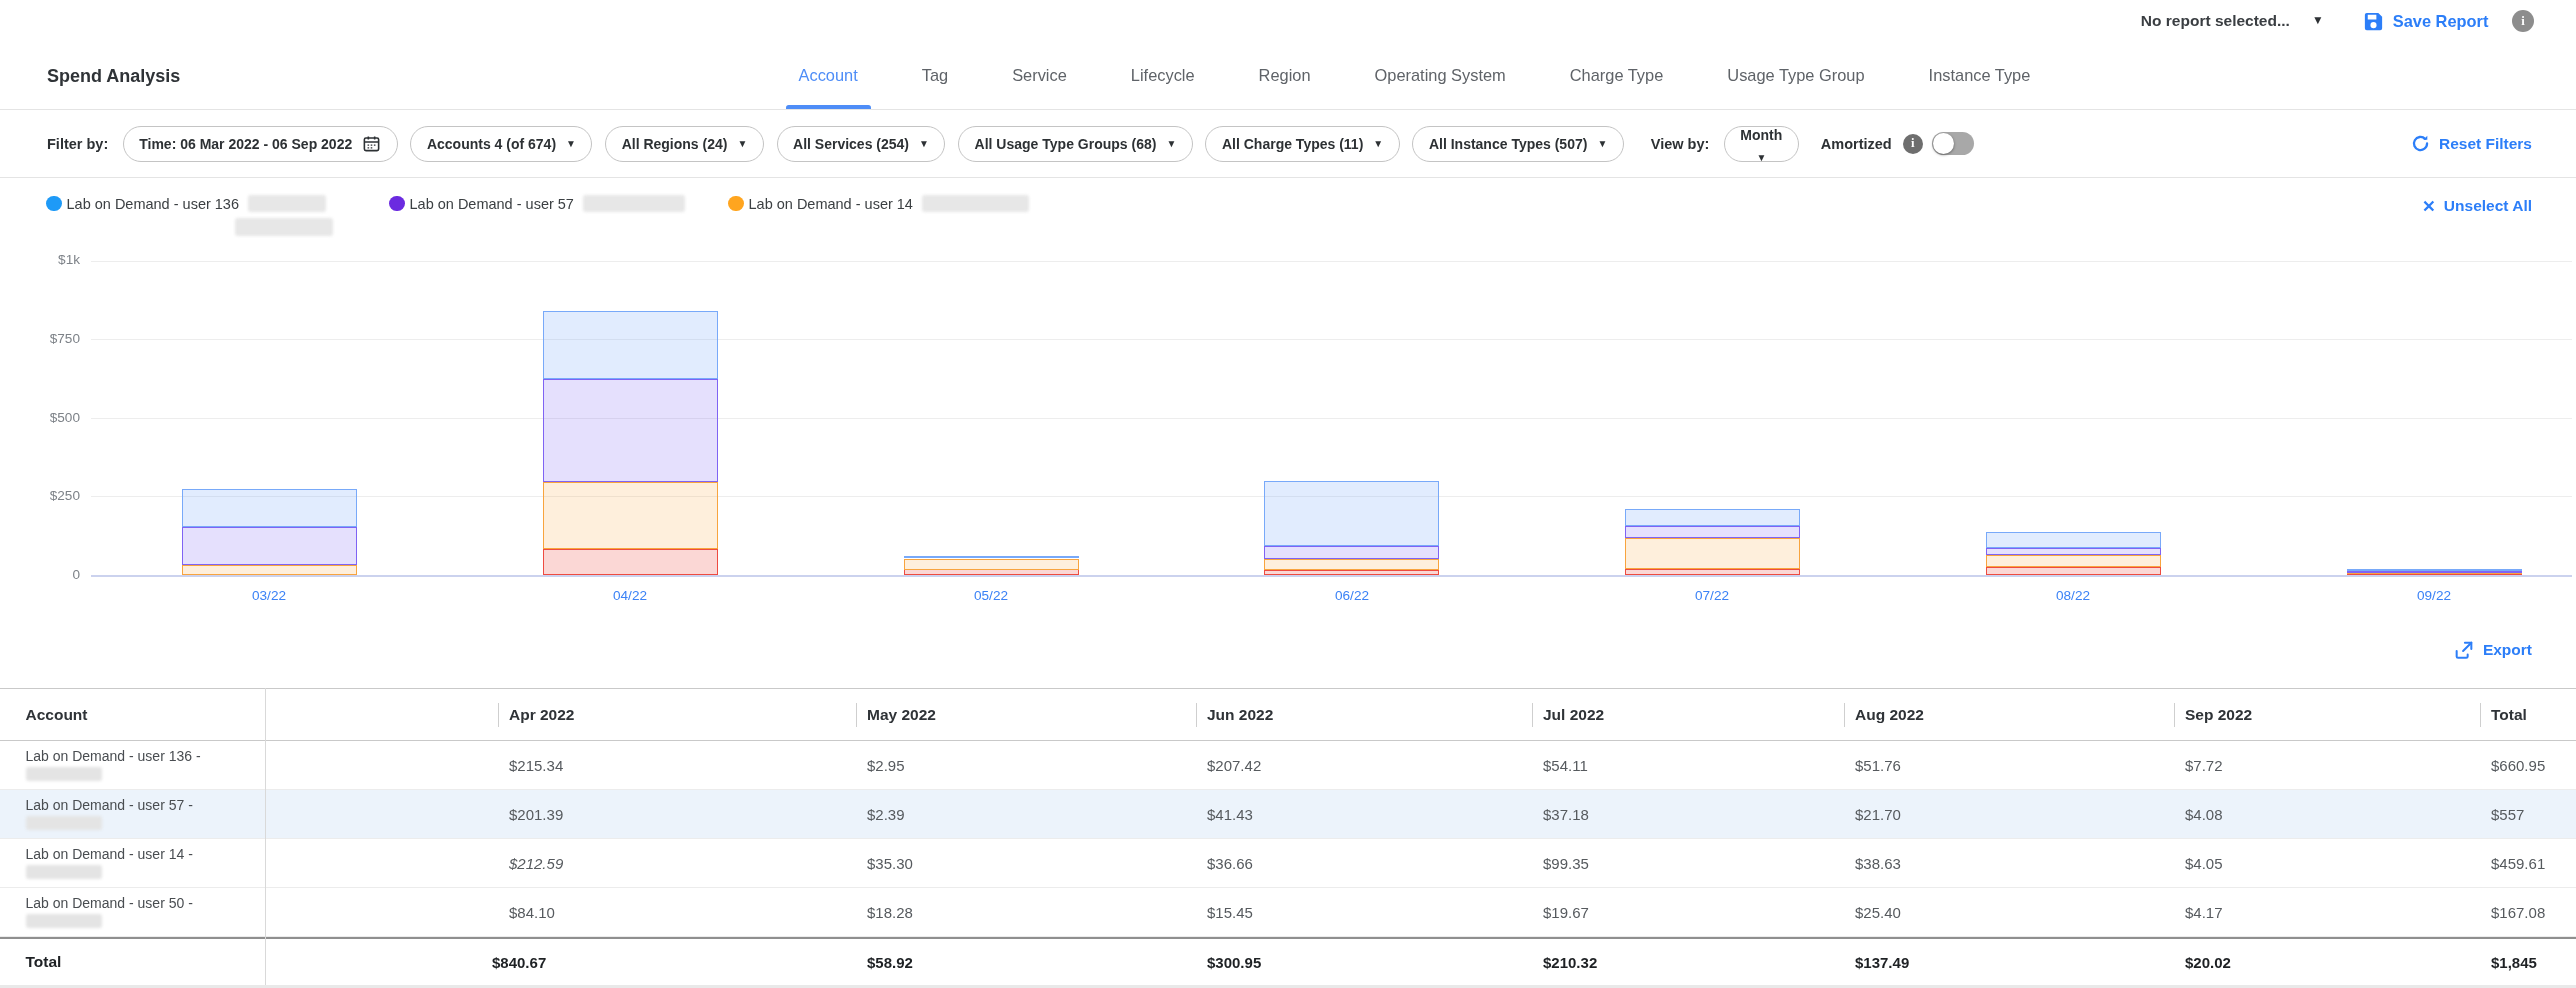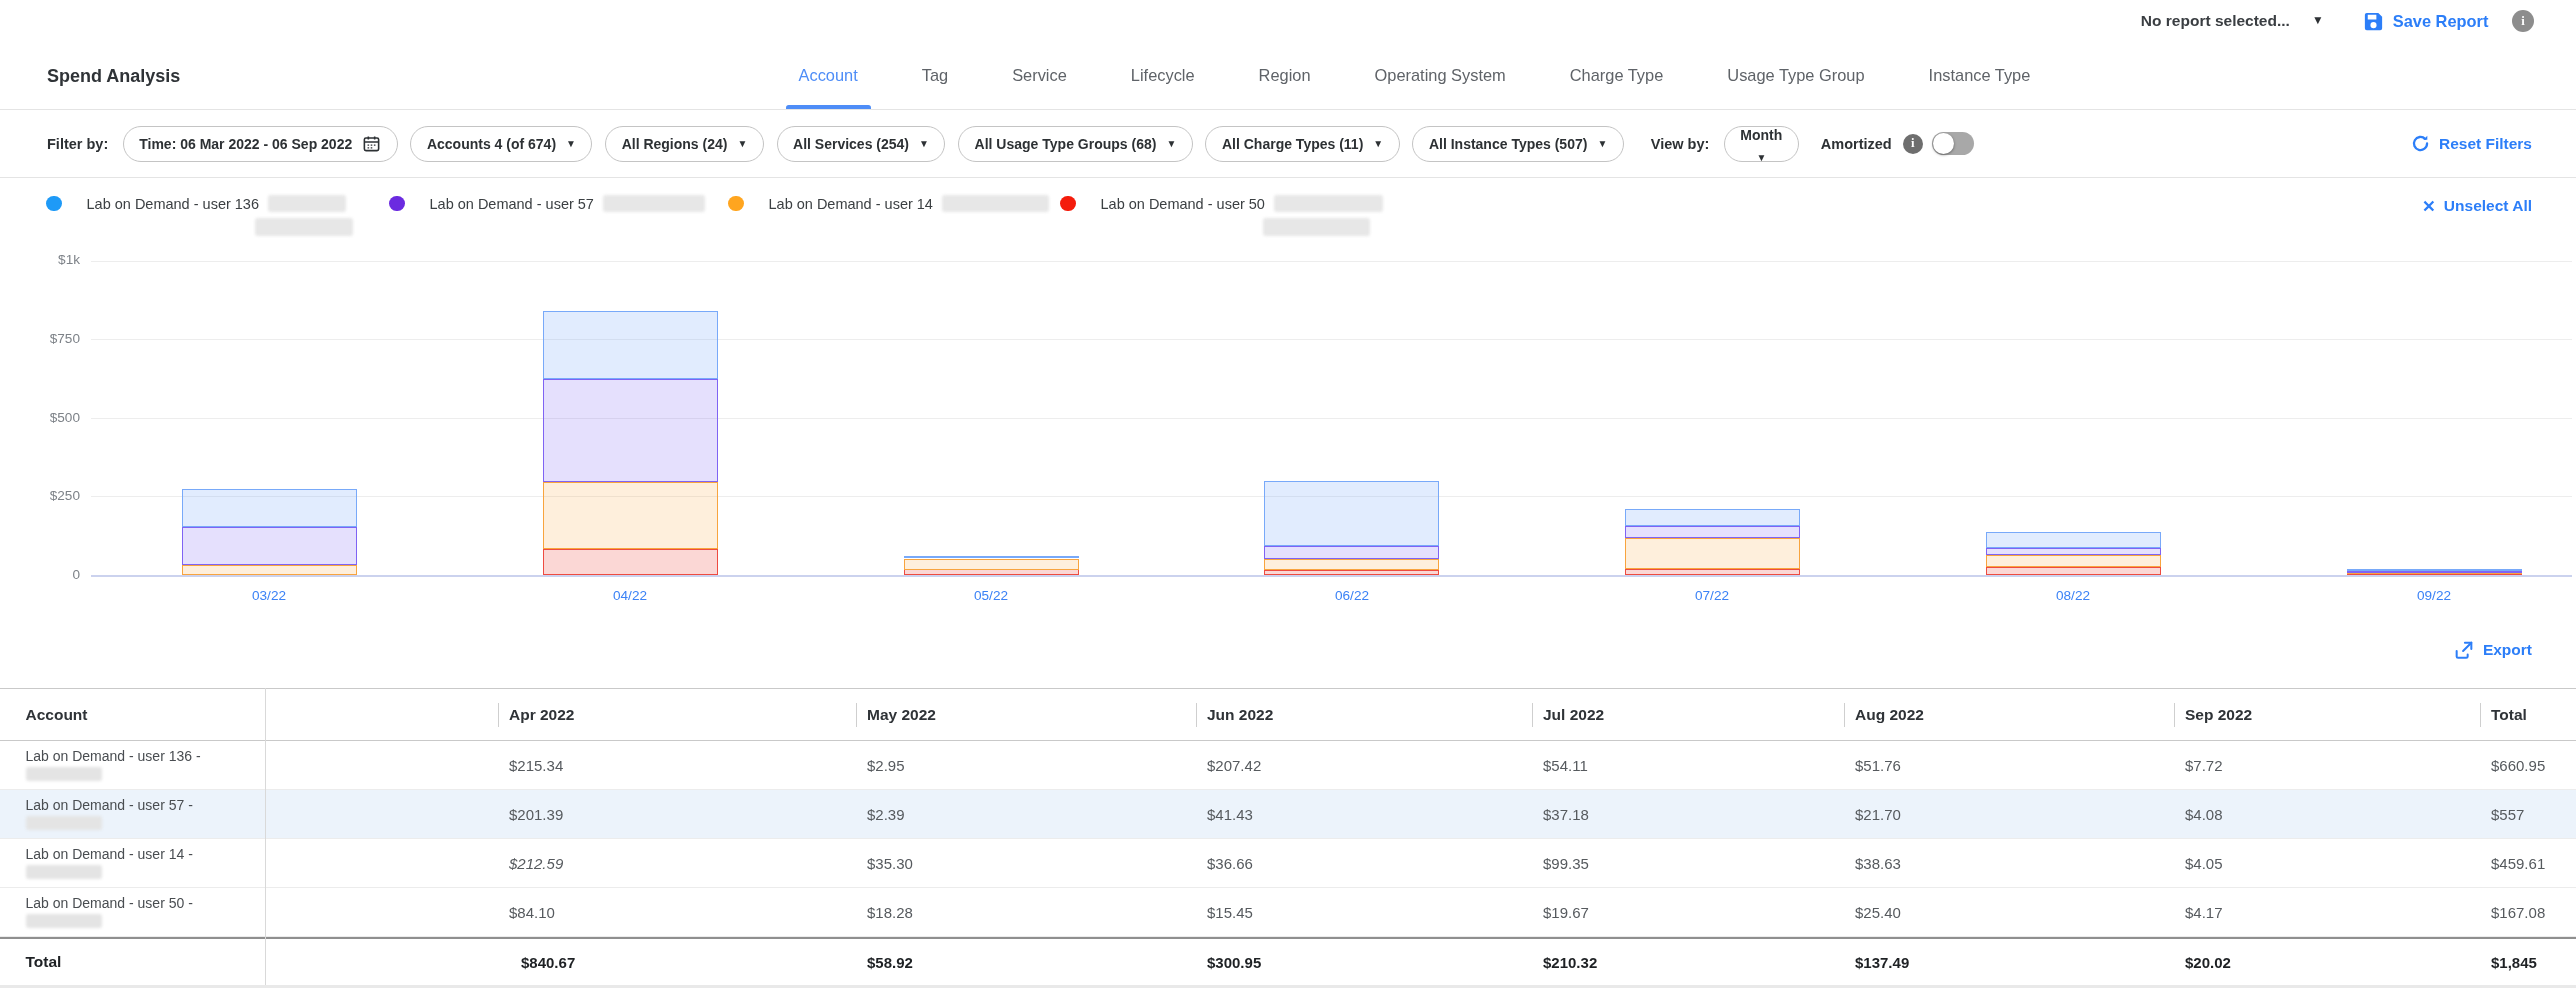--- a/index.html
+++ b/index.html
@@ -41,21 +41,21 @@
   .viewby { margin-left:27px; margin-right:0; }
   .amortized-label { font-size:14.5px; font-weight:700; color:#2d3134; margin-left:22px; }
   .filterbar .info-circle { width:20px; height:20px; background:#6e6e6e; margin-left:11px; cursor:pointer; }
   .toggle { position:relative; width:42px; height:23px; border-radius:11.8px; background:#a8a8a8; margin-left:9px; cursor:pointer; display:inline-block; }
   .toggle .knob { position:absolute; left:0.9px; top:0.9px; width:21px; height:21px; border-radius:50%;
                   background:#fff; box-shadow:0 0.9px 2.7px rgba(0,0,0,.45); }
   .reset { margin-left:auto; margin-right:44px; }
 
   
   .legend-row { position:absolute; top:195px; left:0; right:0; height:56px; }
-  .legend-item { position:absolute; top:0; display:flex; align-items:flex-start; gap:25px; cursor:pointer; }
+  .legend-item { position:absolute; top:0; display:flex; align-items:flex-start; gap:5px; cursor:pointer; }
   .legend-dot { width:15.5px; height:15.5px; border-radius:50%; margin-top:0.9px; flex:none; }
   .legend-text { font-size:14.5px; color:#3c4043; white-space:nowrap; }
   .redact { display:inline-block; height:17.3px; border-radius:2.7px; background:#e7e7e7; filter:blur(1.8px); vertical-align:middle; }
   .legend-line { display:flex; align-items:center; gap:9px; }
   .legend-line2 { margin-top:5.5px; }
   .unselect { position:absolute; right:44px; top:1.8px; }
   .x-icon { font-size:16.4px; font-weight:700; }
 
   
   .chart { position:absolute; top:245px; left:0; width:2576px; height:373px; }
@@ -206,30 +206,20 @@
           </div>
         </div>
       </div>
       <div class="legend-item" style="left: 728px;">
         <span class="legend-dot" style="background: rgb(255, 165, 31);"></span>
         <div class="legend-texts">
           <div class="legend-line">
             <span class="legend-text">Lab on Demand - user 14</span>
             <span class="redact" style="width: 107px;"></span>
           </div>
-        </div>
-      </div>
-      <div class="legend-item" style="left: 1060px;">
-        <span class="legend-dot" style="background: rgb(244, 28, 12);"></span>
-        <div class="legend-texts">
-          <div class="legend-line">
-            <span class="legend-text">Lab on Demand - user 50</span>
-            <span class="redact" style="width: 109px;"></span>
-          </div>
-          <div class="legend-line2" style="margin-left: 162px;"><span class="redact" style="width: 107px;"></span></div>
         </div>
       </div>
     </div>
 
   <div class="chart">
       <div class="gridline" style="top: 15.5px;"></div>
       <div class="ytick" style="top: 7.3px;">$1k</div>
       <div class="gridline" style="top: 94px;"></div>
       <div class="ytick" style="top: 86px;">$750</div>
       <div class="gridline" style="top: 173px;"></div>
@@ -347,21 +337,21 @@
           <div class="tcell" style="left: 867px;">$18.28</div>
           <div class="tcell" style="left: 1207px;">$15.45</div>
           <div class="tcell" style="left: 1543px;">$19.67</div>
           <div class="tcell" style="left: 1855px;">$25.40</div>
           <div class="tcell" style="left: 2185px;">$4.17</div>
           <div class="tcell" style="left: 2491px;">$167.08</div>
         </div>
       </div>
     <div class="total-row">
         <div class="total-label">Total</div>
-        <div class="tcell total-cell" style="left: 521px;">$840.67</div>
+        <div class="tcell total-cell" style="left: 492px;">$840.67</div>
         <div class="tcell total-cell" style="left: 867px;">$58.92</div>
         <div class="tcell total-cell" style="left: 1207px;">$300.95</div>
         <div class="tcell total-cell" style="left: 1543px;">$210.32</div>
         <div class="tcell total-cell" style="left: 1855px;">$137.49</div>
         <div class="tcell total-cell" style="left: 2185px;">$20.02</div>
         <div class="tcell total-cell" style="left: 2491px;">$1,845</div>
       </div>
     <div class="table-vline"></div>
   </div>
 

